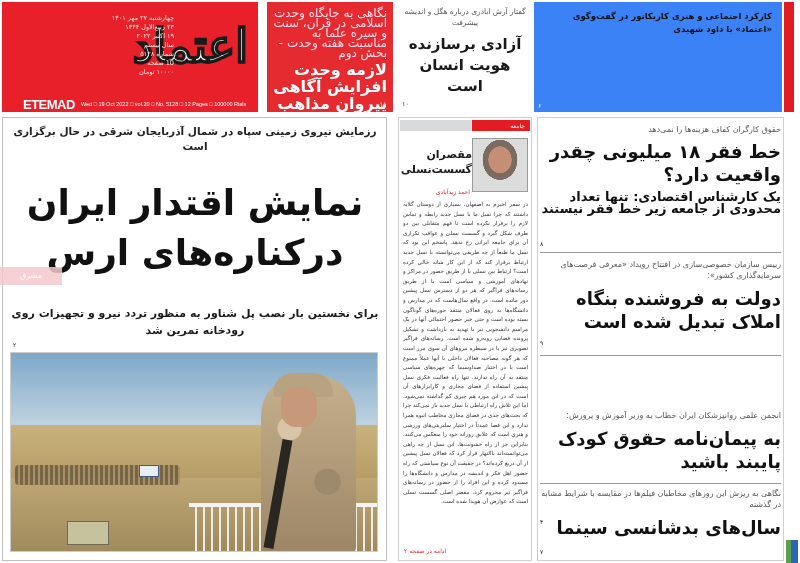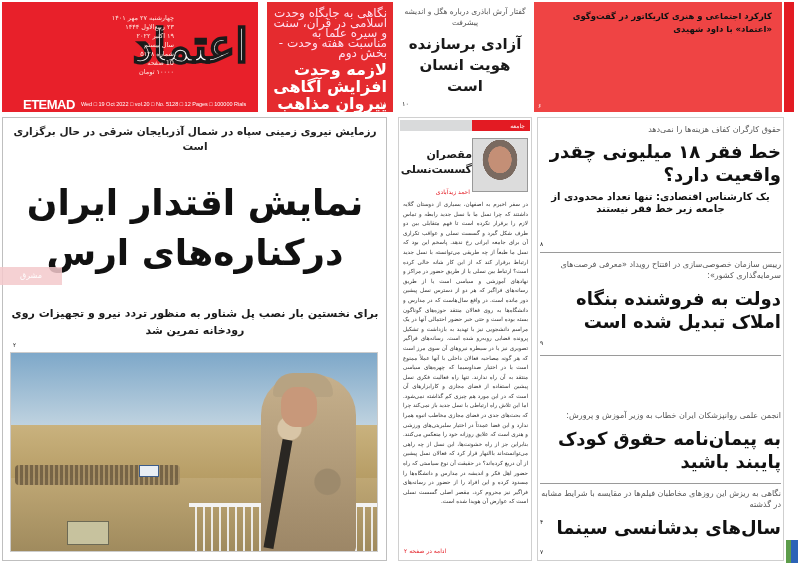--- a/index.html
+++ b/index.html
@@ -20,21 +20,21 @@
   .red-teaser { left: 267px; top: 2px; width: 126px; height: 110px; background: #e52b2f; color: #fff; padding: 6px 6px 4px 6px; }
   .red-teaser .kicker { font-size: 12px; line-height: 10px; text-align: right; color: #fde; }
   .red-teaser .head { font-size: 16px; font-weight: bold; line-height: 17px; text-align: right; margin-top: 3px; }
   .red-teaser .page { position: absolute; right: 6px; bottom: 3px; font-size: 7px; }
 
   .mid-teaser { left: 398px; top: 2px; width: 134px; height: 110px; padding: 4px 6px; }
   .mid-teaser .kicker { font-size: 7.5px; line-height: 11px; color: #555; text-align: center; }
   .mid-teaser .head { font-size: 15px; font-weight: bold; line-height: 21px; text-align: center; margin-top: 6px; }
   .mid-teaser .page { position: absolute; left: 4px; bottom: 4px; font-size: 6.5px; }
 
-  .gray-teaser { left: 534px; top: 2px; width: 248px; height: 110px; background: #ef4444; padding: 8px 10px; overflow: hidden; }
+  .gray-teaser { left: 534px; top: 2px; width: 248px; height: 110px; background: #3b82f6; padding: 8px 10px; overflow: hidden; }
   .gray-teaser .kicker { font-size: 8.5px; font-weight: bold; line-height: 13px; text-align: right; color: #111; }
   .gray-teaser .head { font-size: 19px; font-weight: bold; line-height: 25px; text-align: right; color: #fff; margin-top: 6px; }
   .gray-teaser .page { position: absolute; left: 4px; bottom: 3px; font-size: 6px; color: #fff; }
   .red-strip { left: 784px; top: 2px; width: 10px; height: 110px; background: #e31b23; }
   .watermark { position: absolute; right: -40px; top: 48px; transform: rotate(-90deg); font-size: 9px; color: rgba(255,255,255,.55); font-family: "Liberation Sans", sans-serif; white-space: nowrap; }
 
   
   .main-frame { left: 2px; top: 117px; width: 385px; height: 444px; border: 1px solid #bfbfbf; }
   .main-kicker { left: 10px; top: 124px; width: 370px; font-size: 10.5px; font-weight: bold; line-height: 15px; text-align: center; color: #222; }
   .main-head { left: 10px; top: 178px; width: 370px; font-size: 36px; font-weight: bold; line-height: 50px; text-align: center; color: #111; letter-spacing: -1px; }
@@ -64,21 +64,21 @@
   .col-title { left: 404px; top: 147px; width: 68px; font-size: 11px; font-weight: bold; line-height: 15px; text-align: right; }
   .col-author { left: 404px; top: 188px; width: 66px; font-size: 6px; color: #e31b23; text-align: right; }
   .col-body { left: 403px; top: 200px; width: 125px; height: 345px; font-size: 5.6px; line-height: 9.6px; color: #333; text-align: justify; overflow: hidden; }
   .col-more { left: 404px; top: 547px; width: 124px; font-size: 6px; color: #e31b23; text-align: left; }
 
   
   .r-frame { left: 537px; top: 117px; width: 247px; height: 444px; border: 1px solid #cfcfcf; }
   .story { position: absolute; left: 540px; width: 241px; }
   .story .kicker { font-size: 8px; line-height: 11px; color: #555; text-align: right; }
   .story .head { font-size: 18px; font-weight: bold; line-height: 23px; color: #111; text-align: right; letter-spacing: -0.5px; }
-  .story .sub { font-size: 10px; font-weight: bold; line-height: 12px; text-align: center; color: #111; }
+  .story .sub { font-size: 13px; font-weight: bold; line-height: 12px; text-align: right; color: #111; }
   .story .page { position: absolute; left: 0; font-size: 6px; }
   .rule { position: absolute; left: 540px; width: 241px; height: 1px; background: #9a9a9a; }
   .right-edge { left: 786px; top: 540px; width: 12px; height: 23px; background: linear-gradient(90deg, #5c9c4a 0 40%, #2c63b7 40%); }
 </style>
 </head>
 <body>
 
 <div class="abs masthead">
   <div class="logo-word rtl">اعتماد</div>
   <div class="mast-info rtl">

